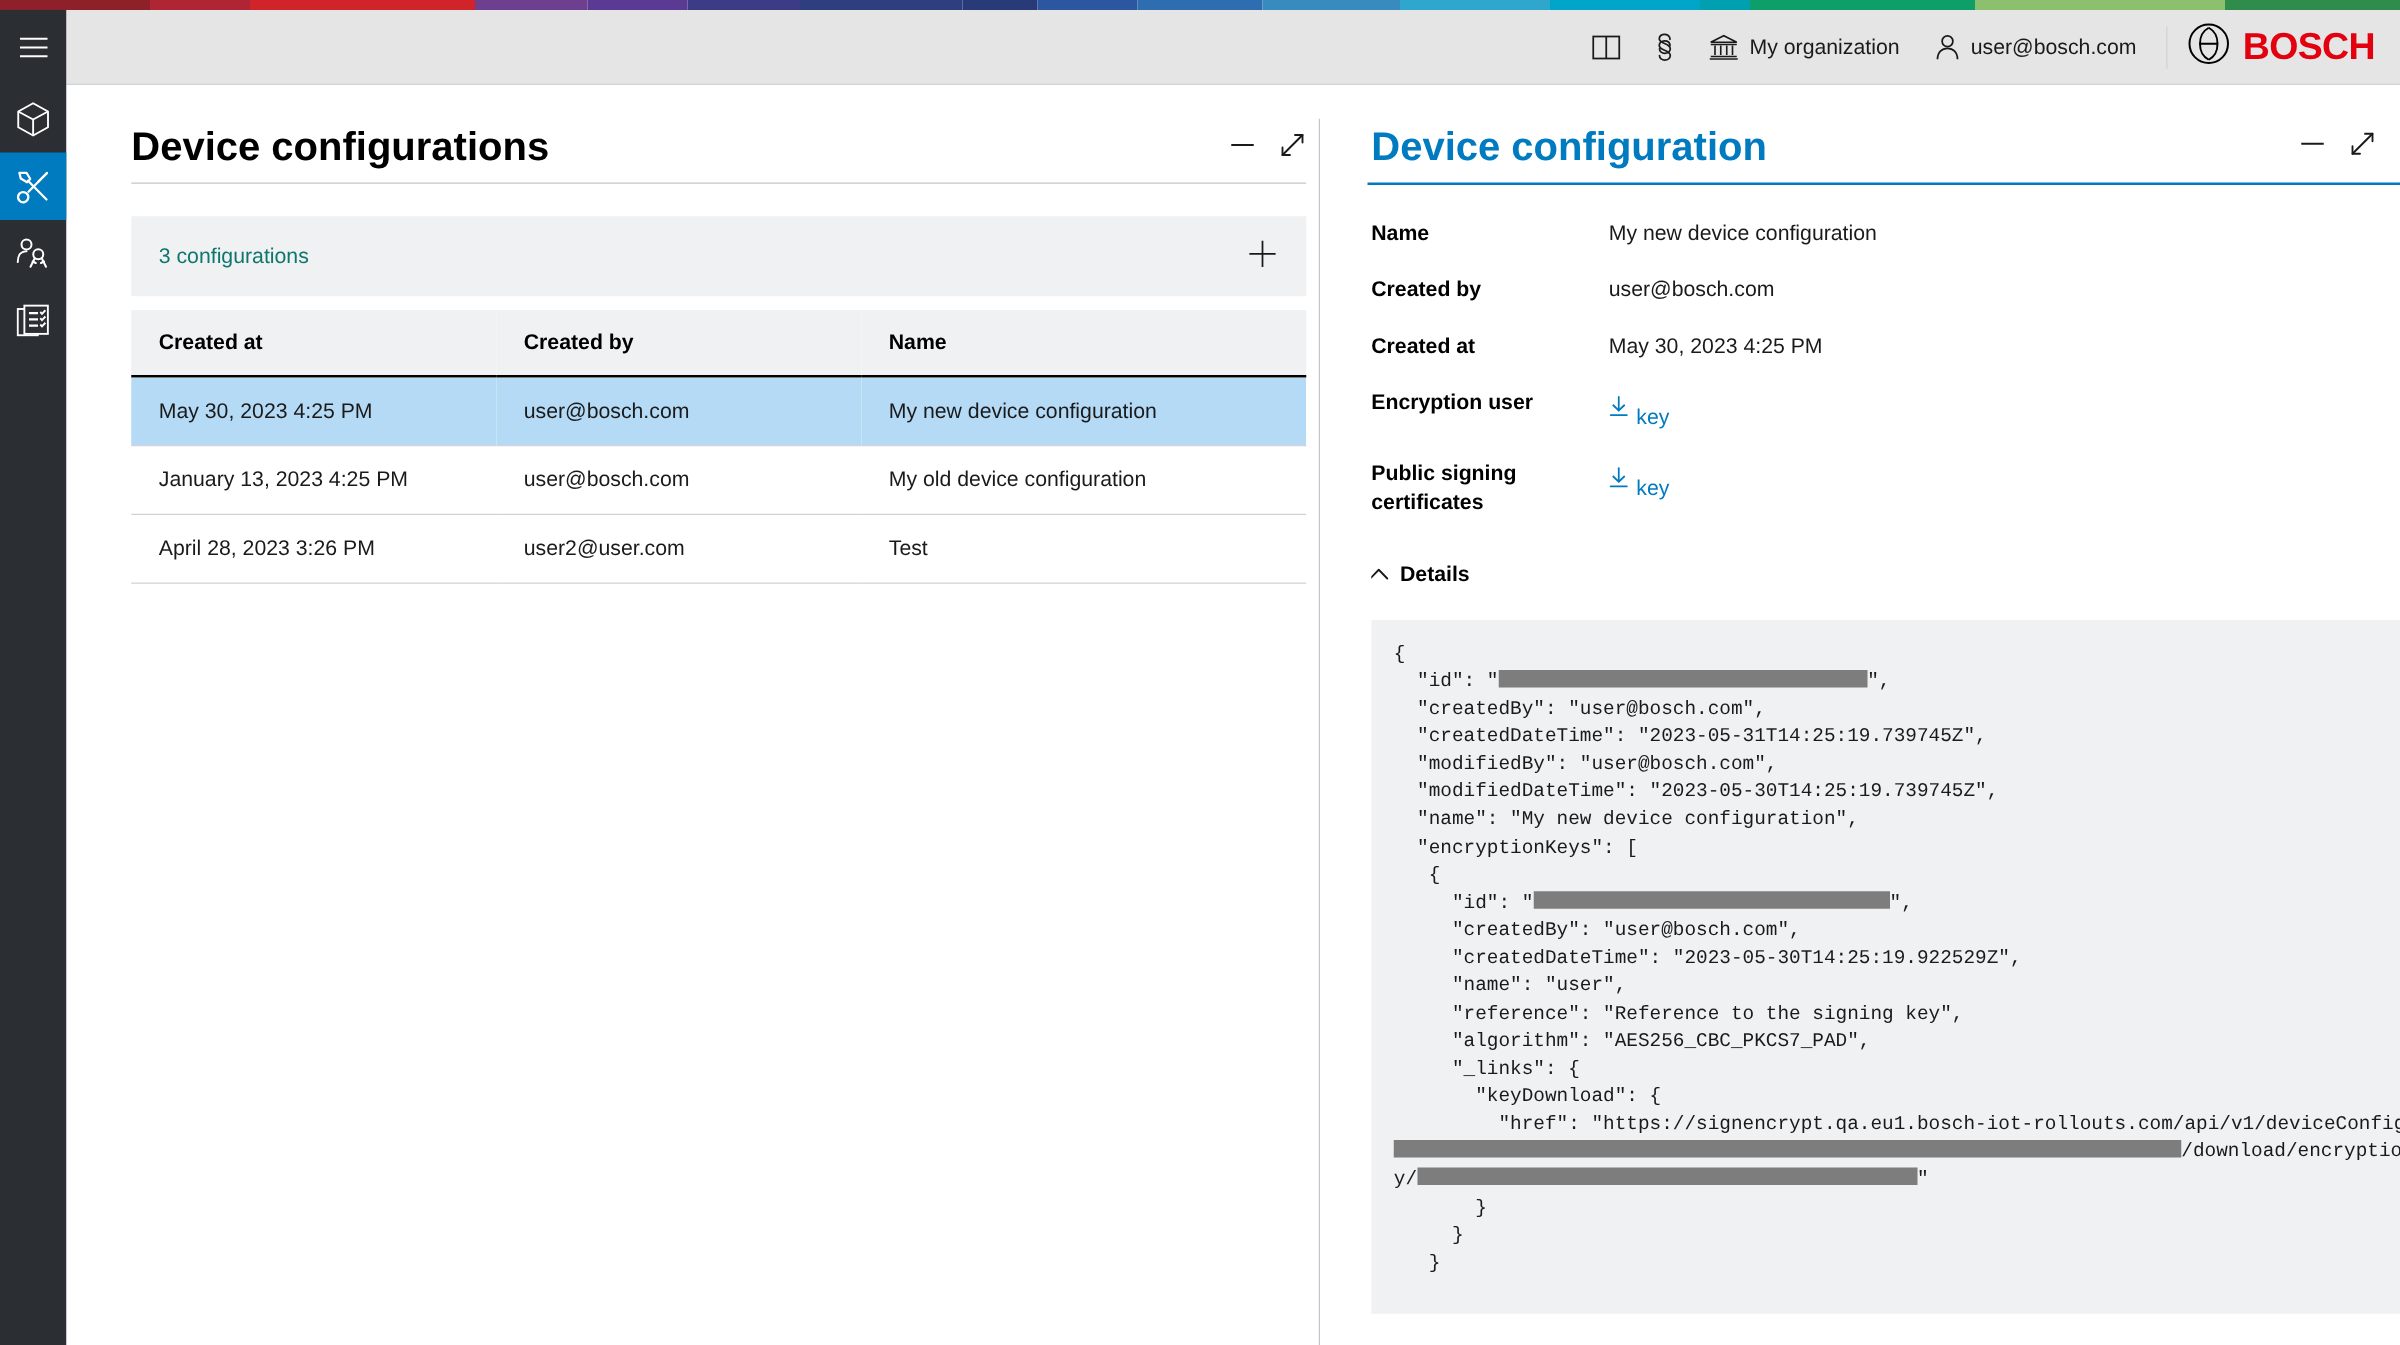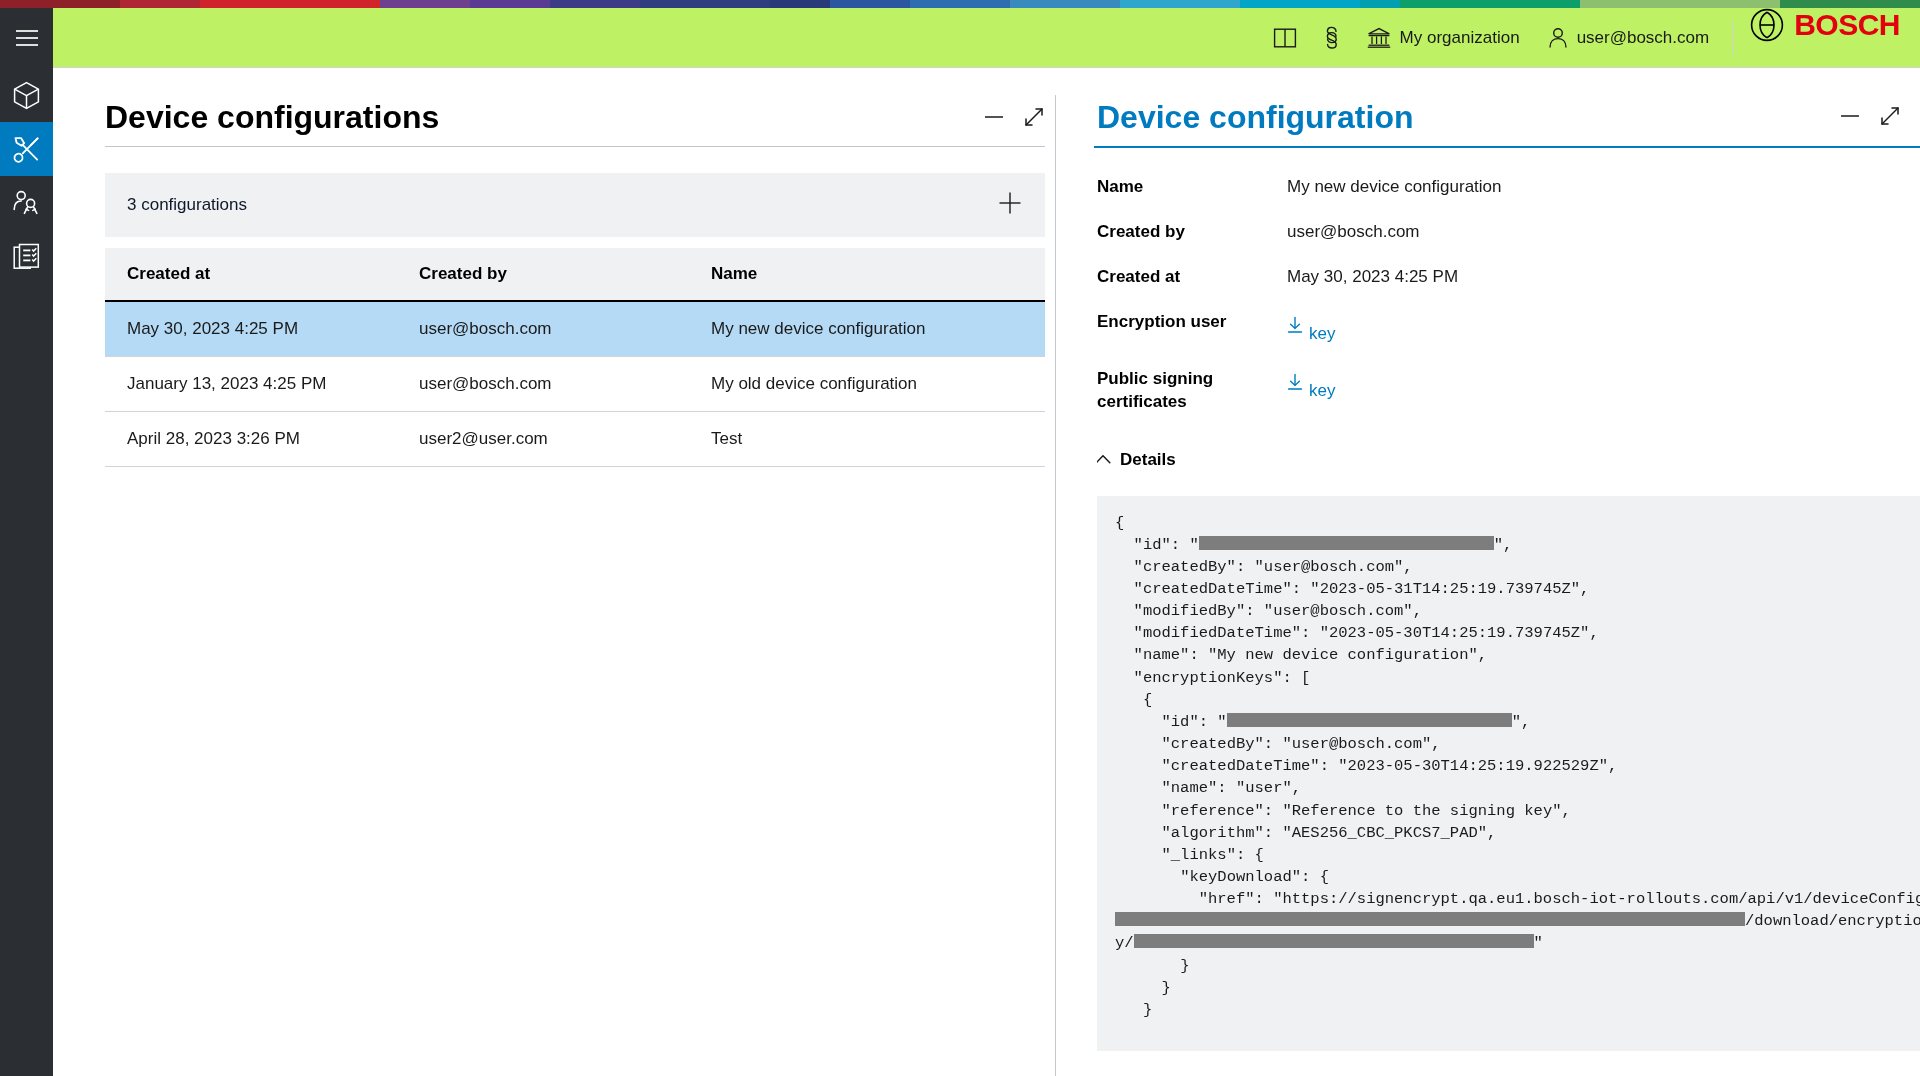--- a/index.html
+++ b/index.html
@@ -37,21 +37,21 @@
     cursor: pointer;
   }
   .rail-btn svg { display: block; }
   .rail-btn.active { background: #007bc0; }
   #hamburger-btn { height: 60px; }
 
   
   #app-header {
     position: absolute; top: 8px; left: 53px;
     width: 1867px; height: 60px;
-    background: #bef264;
+    background: #e5e5e5;
     border-bottom: 1px solid #d0d4d8;
     display: flex; align-items: center; justify-content: flex-end;
     z-index: 20;
   }
   .hdr-item {
     display: flex; align-items: center;
     height: 60px;
     padding: 0 14px;
     color: #1a1a1a;
     font-size: 17px;
@@ -59,21 +59,21 @@
     white-space: nowrap;
   }
   .hdr-item svg { display: block; }
   .hdr-label { margin-left: 9px; }
   #hdr-divider {
     width: 1px; height: 34px;
     background: #d0d4d8;
     margin: 0 16px 0 10px;
   }
   #bosch-logo {
-    display: flex; align-items: flex-start;
+    display: flex; align-items: center;
     padding-right: 20px;
     height: 60px;
   }
   #bosch-logo .word {
     color: #e3000f;
     font-weight: bold;
     font-size: 30px;
     letter-spacing: -0.5px;
     margin-left: 10px;
     font-family: "Liberation Sans", sans-serif;
@@ -107,21 +107,21 @@
     height: 1px; background: #c1c7cc; width: 100%;
   }
 
   #list-toolbar {
     background: #eff1f2;
     height: 64px;
     display: flex; align-items: center; justify-content: space-between;
     padding: 0 22px 0 22px;
     margin-top: 26px;
   }
-  #list-count { font-size: 17px; color: #0f172a; }
+  #list-count { font-size: 17px; color: #0f766e; }
   #add-config-button { cursor: pointer; display: block; }
 
   table.cfg-table {
     width: 100%;
     border-collapse: collapse;
     margin-top: 11px;
     table-layout: fixed;
   }
   table.cfg-table thead th {
     background: #eff1f2;

